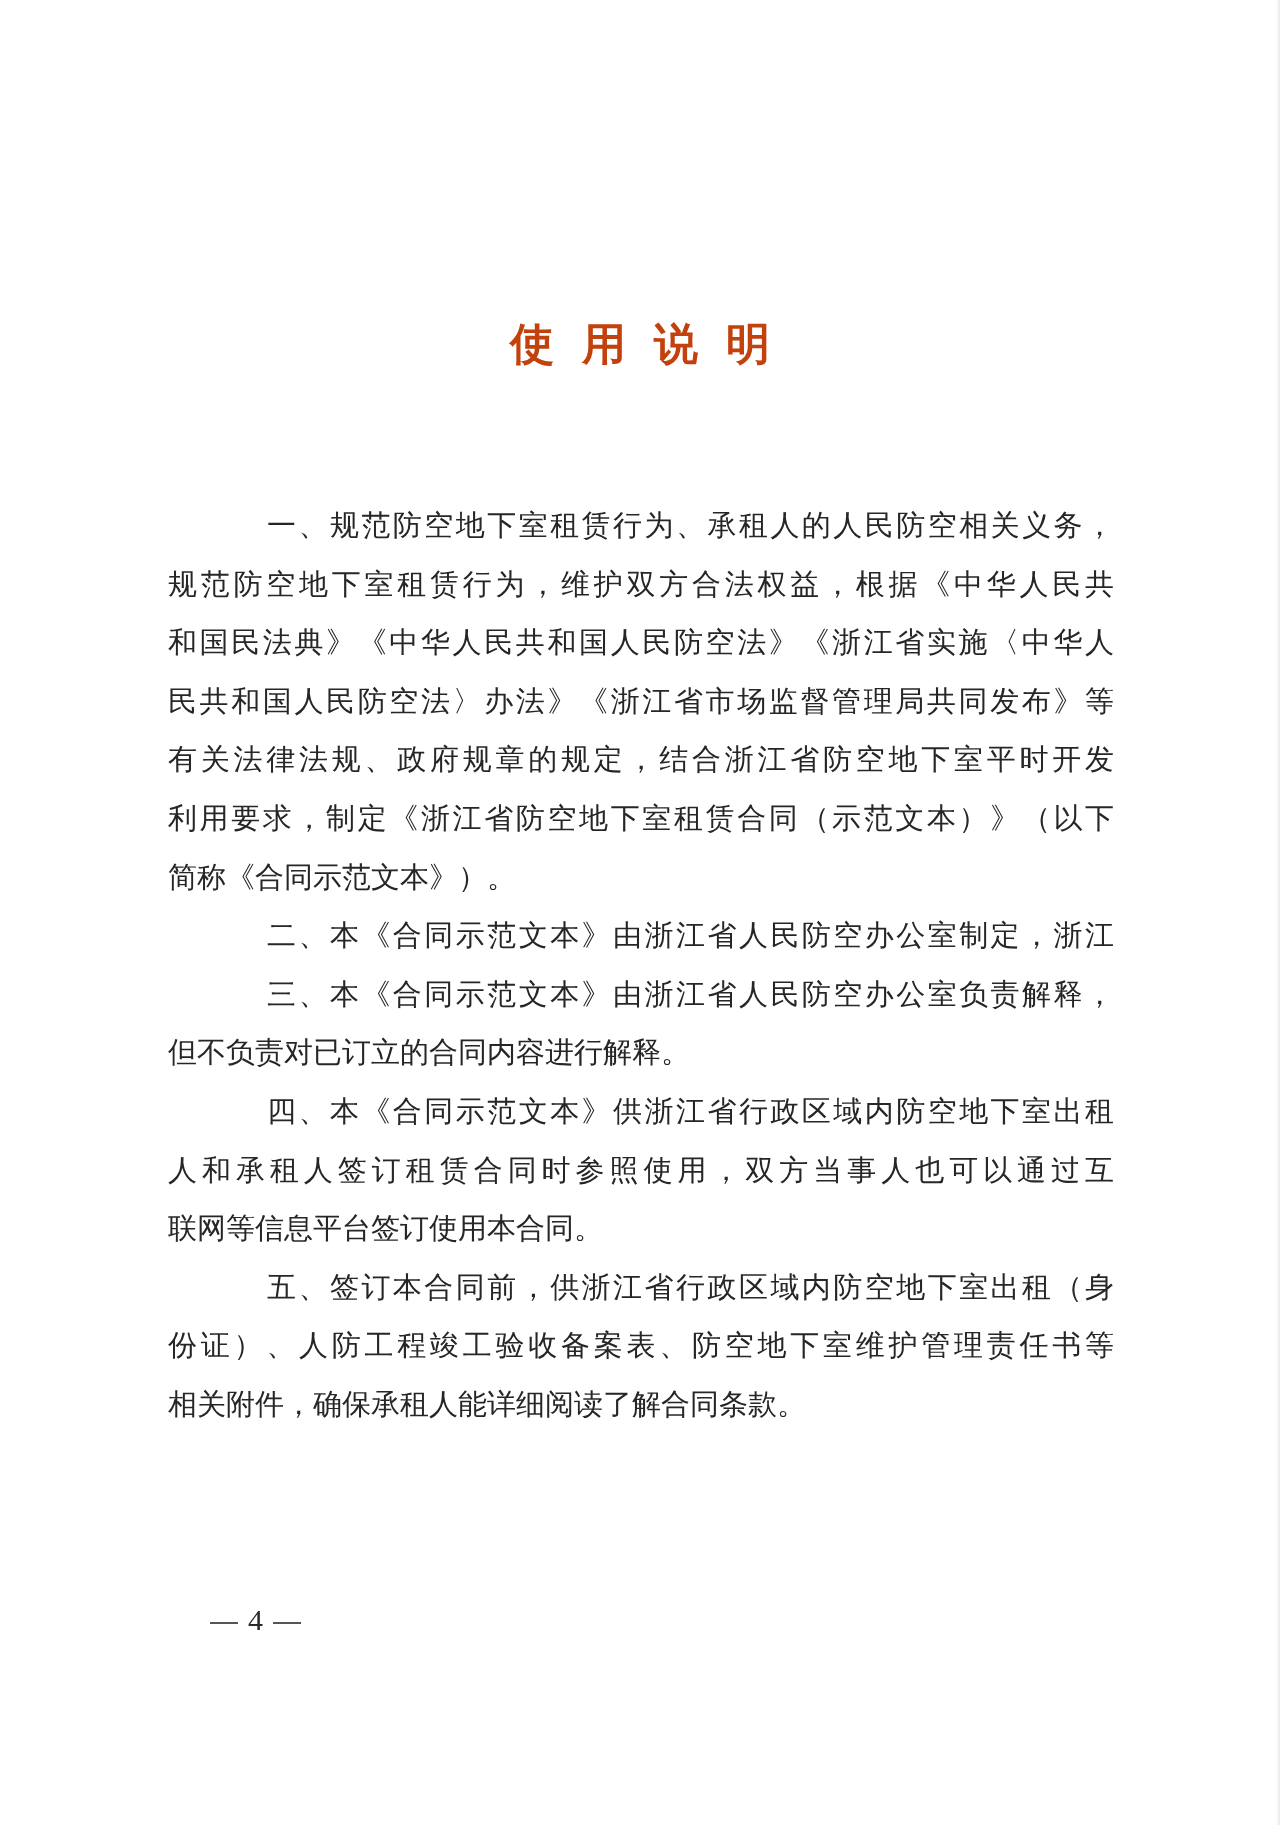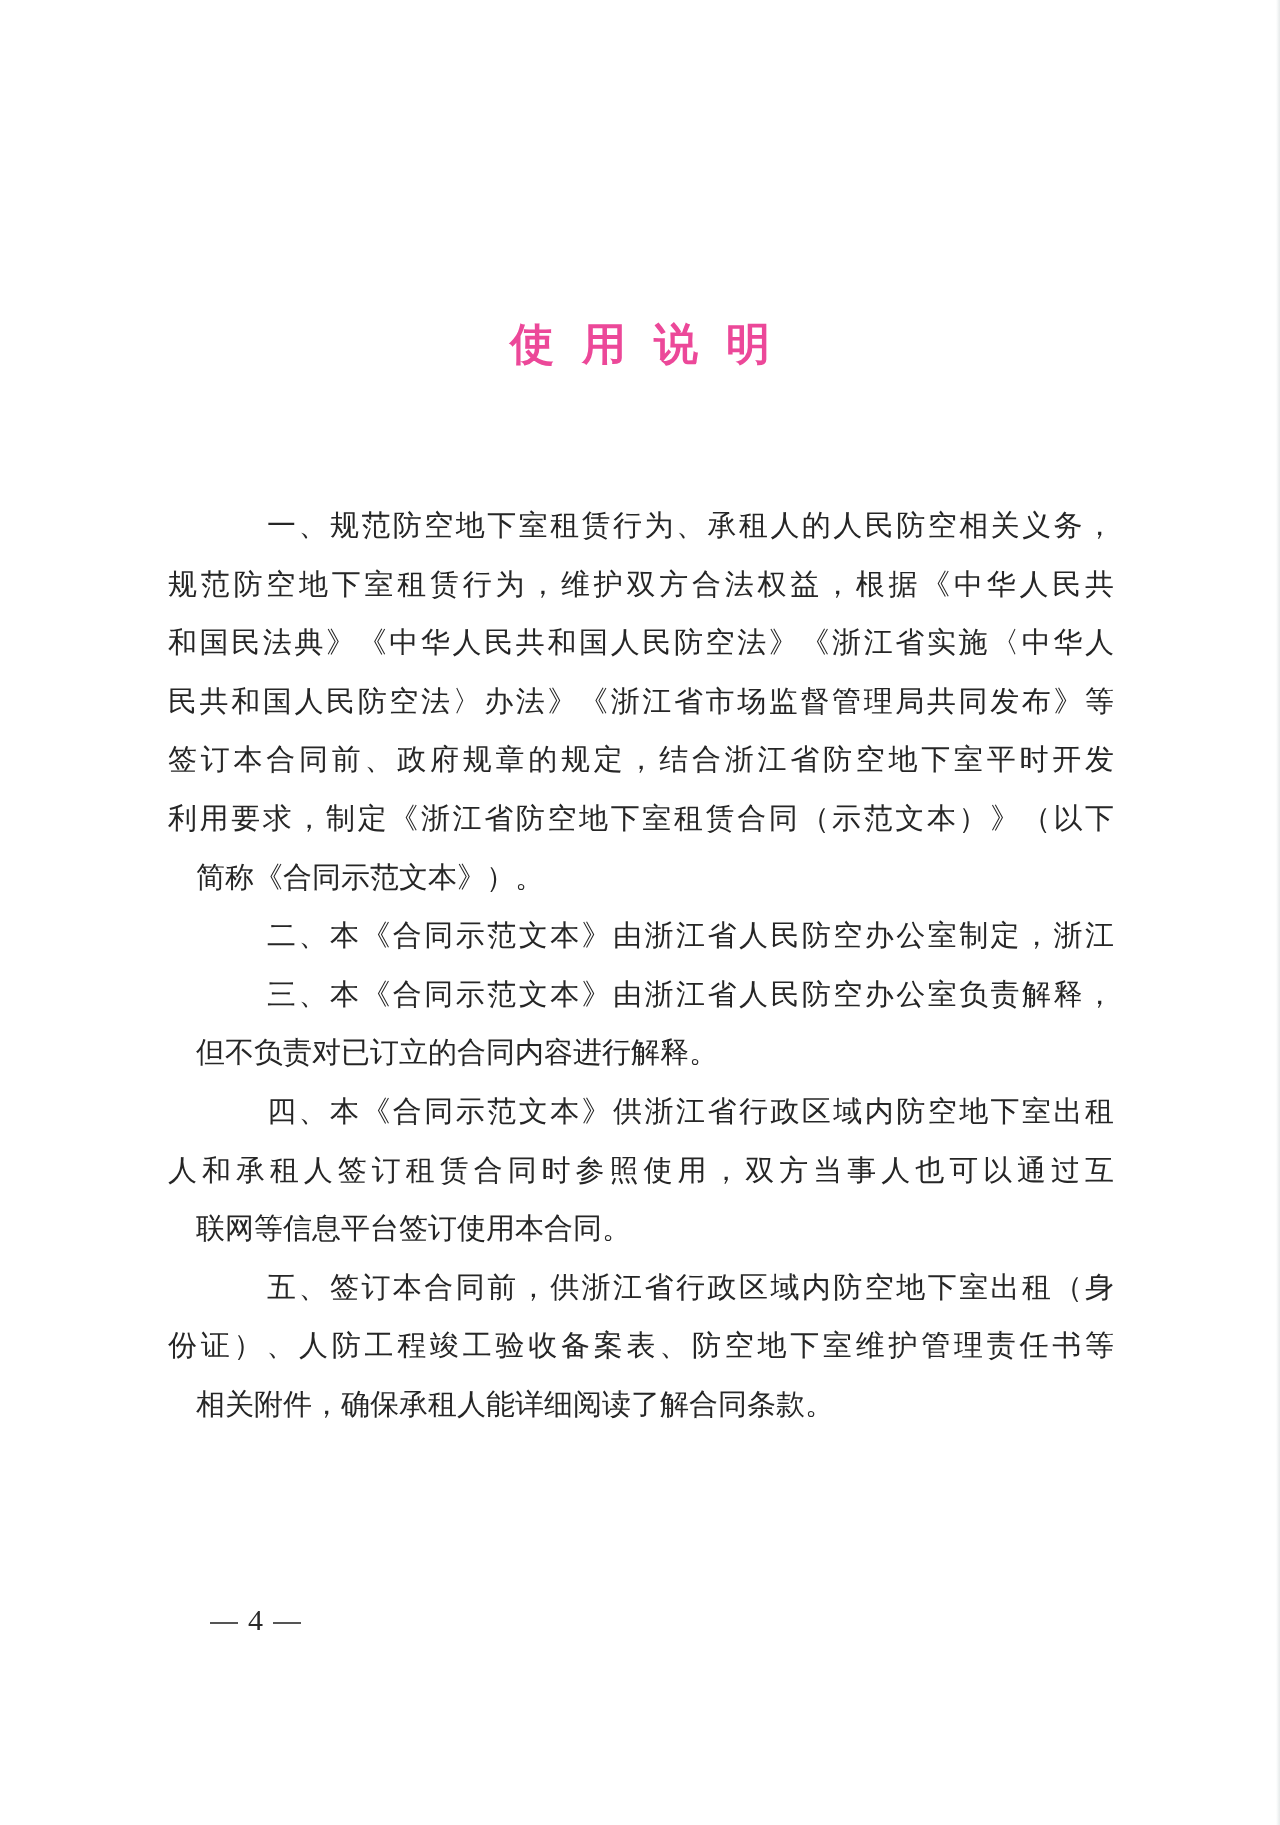--- a/index.html
+++ b/index.html
@@ -33,21 +33,21 @@
     position: absolute;
     top: 312px;
     left: 0;
     width: 1280px;
     text-align: center;
     font-size: 44px;
     font-weight: bold;
     letter-spacing: 28px;
     text-indent: 28px;
     line-height: 64px;
-    color: #ec4899;
+    color: #c2410c;
   }
   .body-text {
     position: absolute;
     left: 168px;
     top: 496px;
     width: 946px;
   }
   .line {
     display: block;
     height: 58.6px;
@@ -57,21 +57,20 @@
     text-align: justify;
     text-align-last: justify;
     color: #262626;
     letter-spacing: 0px;
   }
   .line.first {
     padding-left: 99px;
   }
   .line.last {
     text-align-last: left;
-    margin-left: 28px;
   }
   .page-number {
     position: absolute;
     left: 200px;
     top: 1600px;
     font-size: 30px;
     line-height: 40px;
     color: #2a2a2a;
     font-family: "Liberation Serif", "DejaVu Serif", serif;
     white-space: nowrap;
@@ -93,21 +92,21 @@
 
   <div class="title">使用说明</div>
 
   <div class="body-text">
 
     <div>
       <span class="line first">一、规范防空地下室租赁行为、承租人的人民防空相关义务，</span>
       <span class="line">规范防空地下室租赁行为，维护双方合法权益，根据《中华人民共</span>
       <span class="line">和国民法典》《中华人民共和国人民防空法》《浙江省实施〈中华人</span>
       <span class="line">民共和国人民防空法〉办法》《浙江省市场监督管理局共同发布》等</span>
-      <span class="line">签订本合同前、政府规章的规定，结合浙江省防空地下室平时开发</span>
+      <span class="line">有关法律法规、政府规章的规定，结合浙江省防空地下室平时开发</span>
       <span class="line">利用要求，制定《浙江省防空地下室租赁合同（示范文本）》（以下</span>
       <span class="line last">简称《合同示范文本》）。</span>
     </div>
 
     <div>
       <span class="line first">二、本《合同示范文本》由浙江省人民防空办公室制定，浙江</span>
     </div>
 
     <div>
       <span class="line first">三、本《合同示范文本》由浙江省人民防空办公室负责解释，</span>

